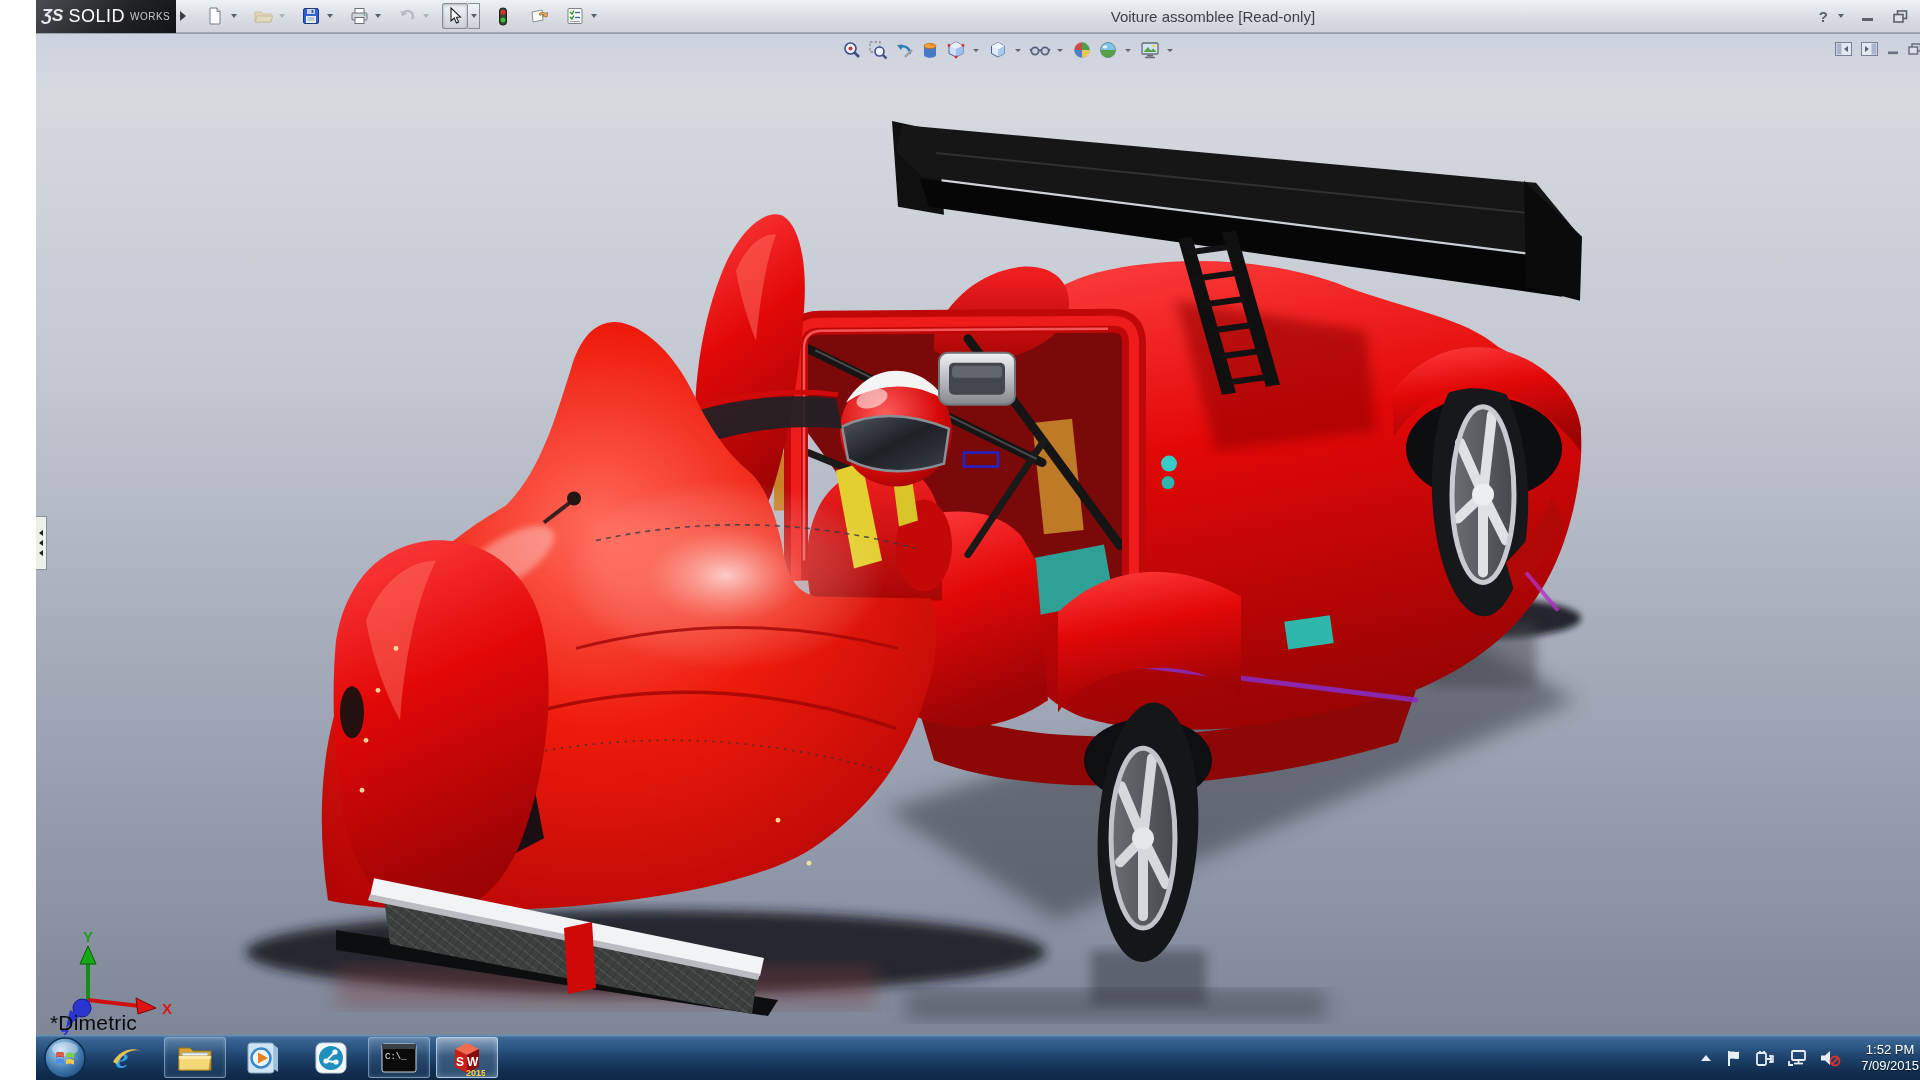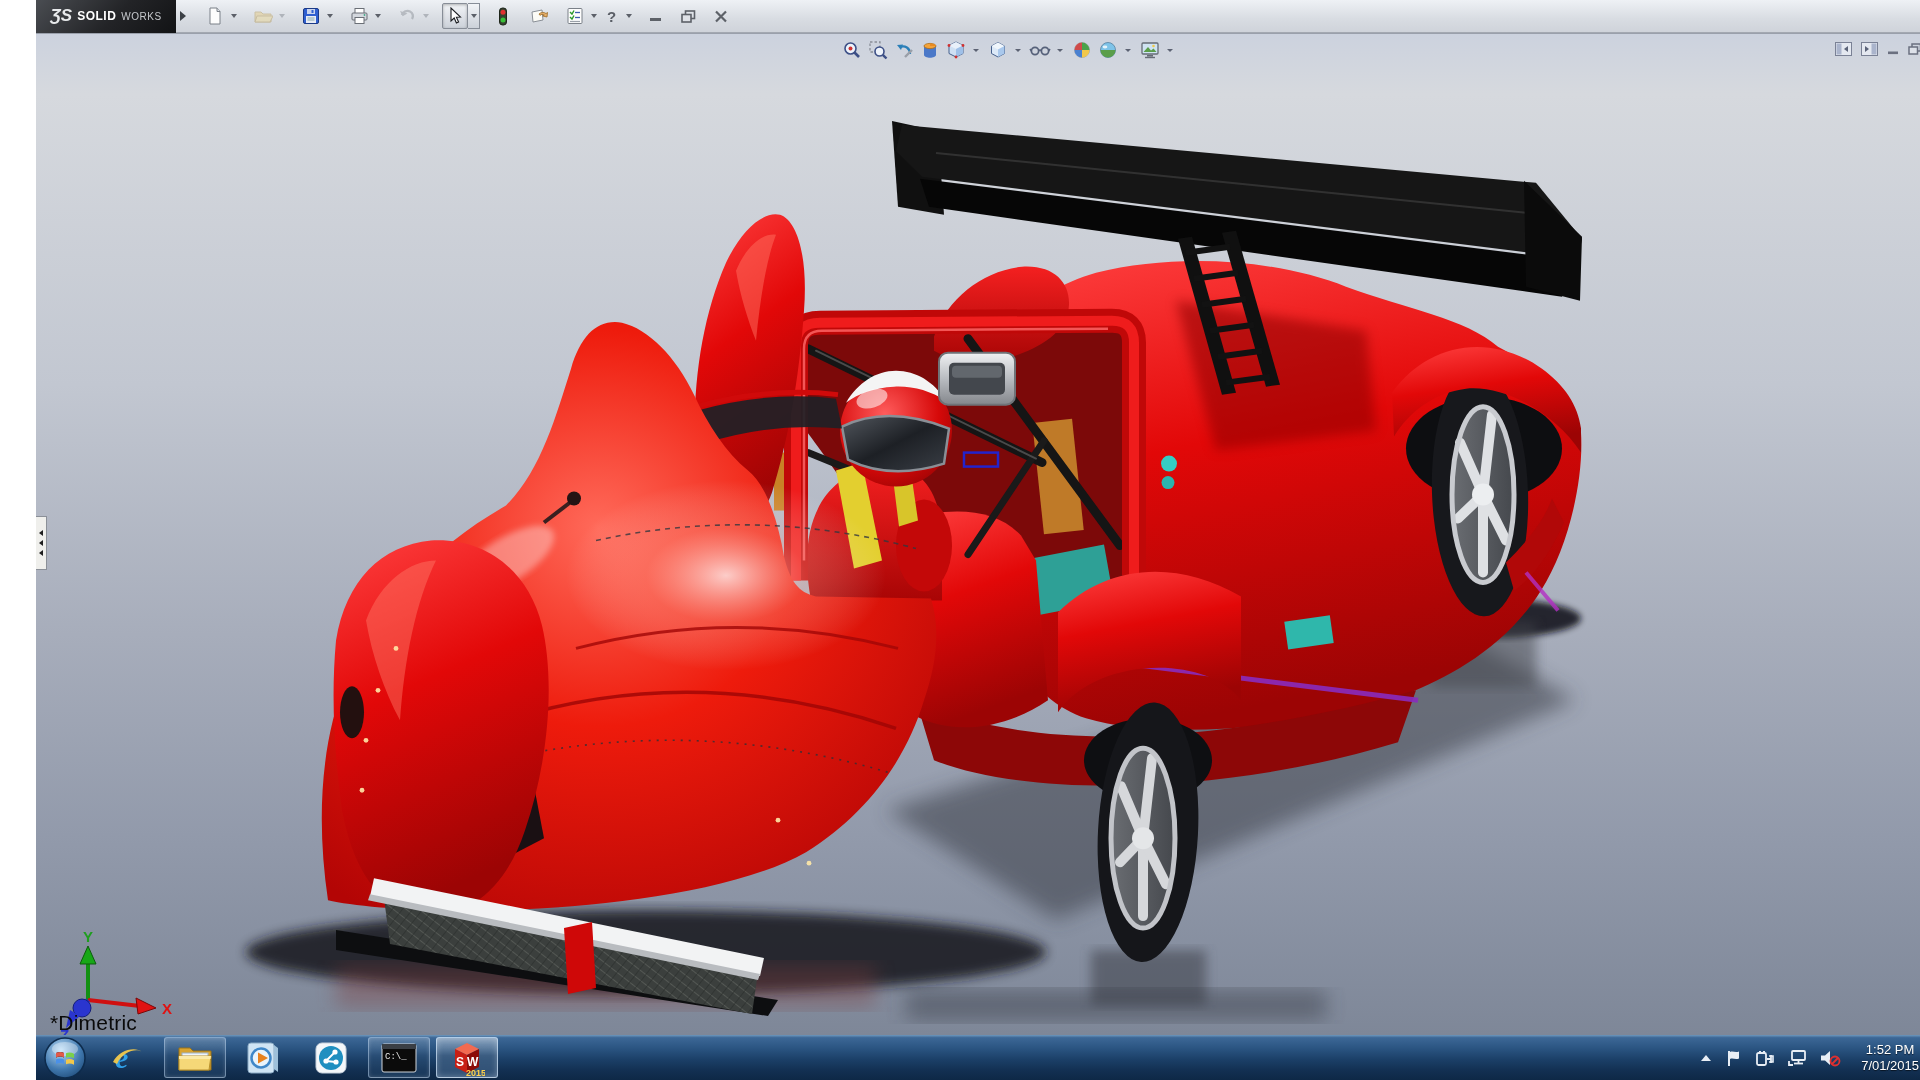--- a/index.html
+++ b/index.html
@@ -6,21 +6,21 @@
   html,body { width:1920px; height:1080px; overflow:hidden; font-family:"Liberation Sans", sans-serif; }
   #app { position:relative; width:1920px; height:1080px; background:#7dd3fc;margin-left:36px; }
 
   
   .titlebar { position:absolute; top:0; left:0; width:1920px; height:33px;
     background:linear-gradient(#eef1f5,#d8dce2 60%,#cfd3da); border-bottom:1px solid #a3a8b1;
     display:flex; align-items:center; }
   .sw-logo { width:140px; height:33px; background:linear-gradient(135deg,#4a4d52,#232427 55%,#121315);
     display:flex; align-items:center; justify-content:center; gap:5px; color:#fff; flex:0 0 auto; }
   .sw-logo .mark { font-size:17px; font-weight:bold; font-style:italic; color:#e8eaec; }
-  .sw-logo .solid { font-size:12px; font-weight:bold; letter-spacing:.5px; }
+  .sw-logo .solid { font-size:18px; font-weight:normal; letter-spacing:.5px; }
   .sw-logo .works { font-size:10px; font-weight:300; color:#c6c9cd; letter-spacing:.5px; }
   .logo-expand { width:14px; height:33px; display:flex; align-items:center; justify-content:center; flex:0 0 auto; }
   .logo-expand i { width:0; height:0; border-top:5px solid transparent; border-bottom:5px solid transparent; border-left:6px solid #3c4046; }
 
   .qtb { display:flex; align-items:center; gap:3px; margin-left:12px; flex:0 0 auto; }
   .qtb-group { display:flex; align-items:center; margin-right:7px; }
   .qtb-btn { width:26px; height:26px; display:flex; align-items:center; justify-content:center; border:1px solid transparent; border-radius:2px; }
   .qtb-btn.pressed { border:1px solid #878d97; background:linear-gradient(#f2f4f7,#ccd1d9); box-shadow:inset 0 1px 3px rgba(0,0,0,.28); }
   .qtb-btn.disabled svg { opacity:.35; }
   .caret { width:12px; height:26px; display:flex; align-items:center; justify-content:center; }
@@ -184,20 +184,21 @@
               <line x1="9" y1="10.5" x2="14" y2="10.5" stroke="#3b5fae" stroke-width="1.3"></line>
               <line x1="4" y1="14.5" x2="14" y2="14.5" stroke="#9aa0a8" stroke-width="1.2"></line>
             </svg>
         </div>
         <div class="caret">
             <i></i>
           </div>
       </div>
     </div>
 
+    <div class="tb-title">Voiture assomblee [Read-only]</div>
 
     <div class="win-controls">
       <span class="help-q">?</span>
       <div class="caret">
           <i></i>
         </div>
       <div class="wc-btn">
           <svg width="13" height="12" viewBox="0 0 13 12">
             <rect x="1" y="8" width="11" height="3" fill="#5d6168"></rect>
           </svg>
@@ -703,18 +704,18 @@
       </div>
       <div class="tray-icon">
         <svg width="22" height="18" viewBox="0 0 22 18">
             <polygon points="2,6.5 6,6.5 11,2 11,16 6,11.5 2,11.5" fill="#e8eef5"></polygon>
             <circle cx="16" cy="12" r="4.5" fill="none" stroke="#e03030" stroke-width="1.8"></circle>
             <line x1="13" y1="15" x2="19" y2="9" stroke="#e03030" stroke-width="1.8"></line>
           </svg>
       </div>
       <div class="clock">
         <div>1:52 PM</div>
-        <div>7/01/2015</div>
+        <div>7/09/2015</div>
       </div>
       <div class="show-desktop"></div>
     </div>
   </footer>
 </div>
 
 </body></html>

